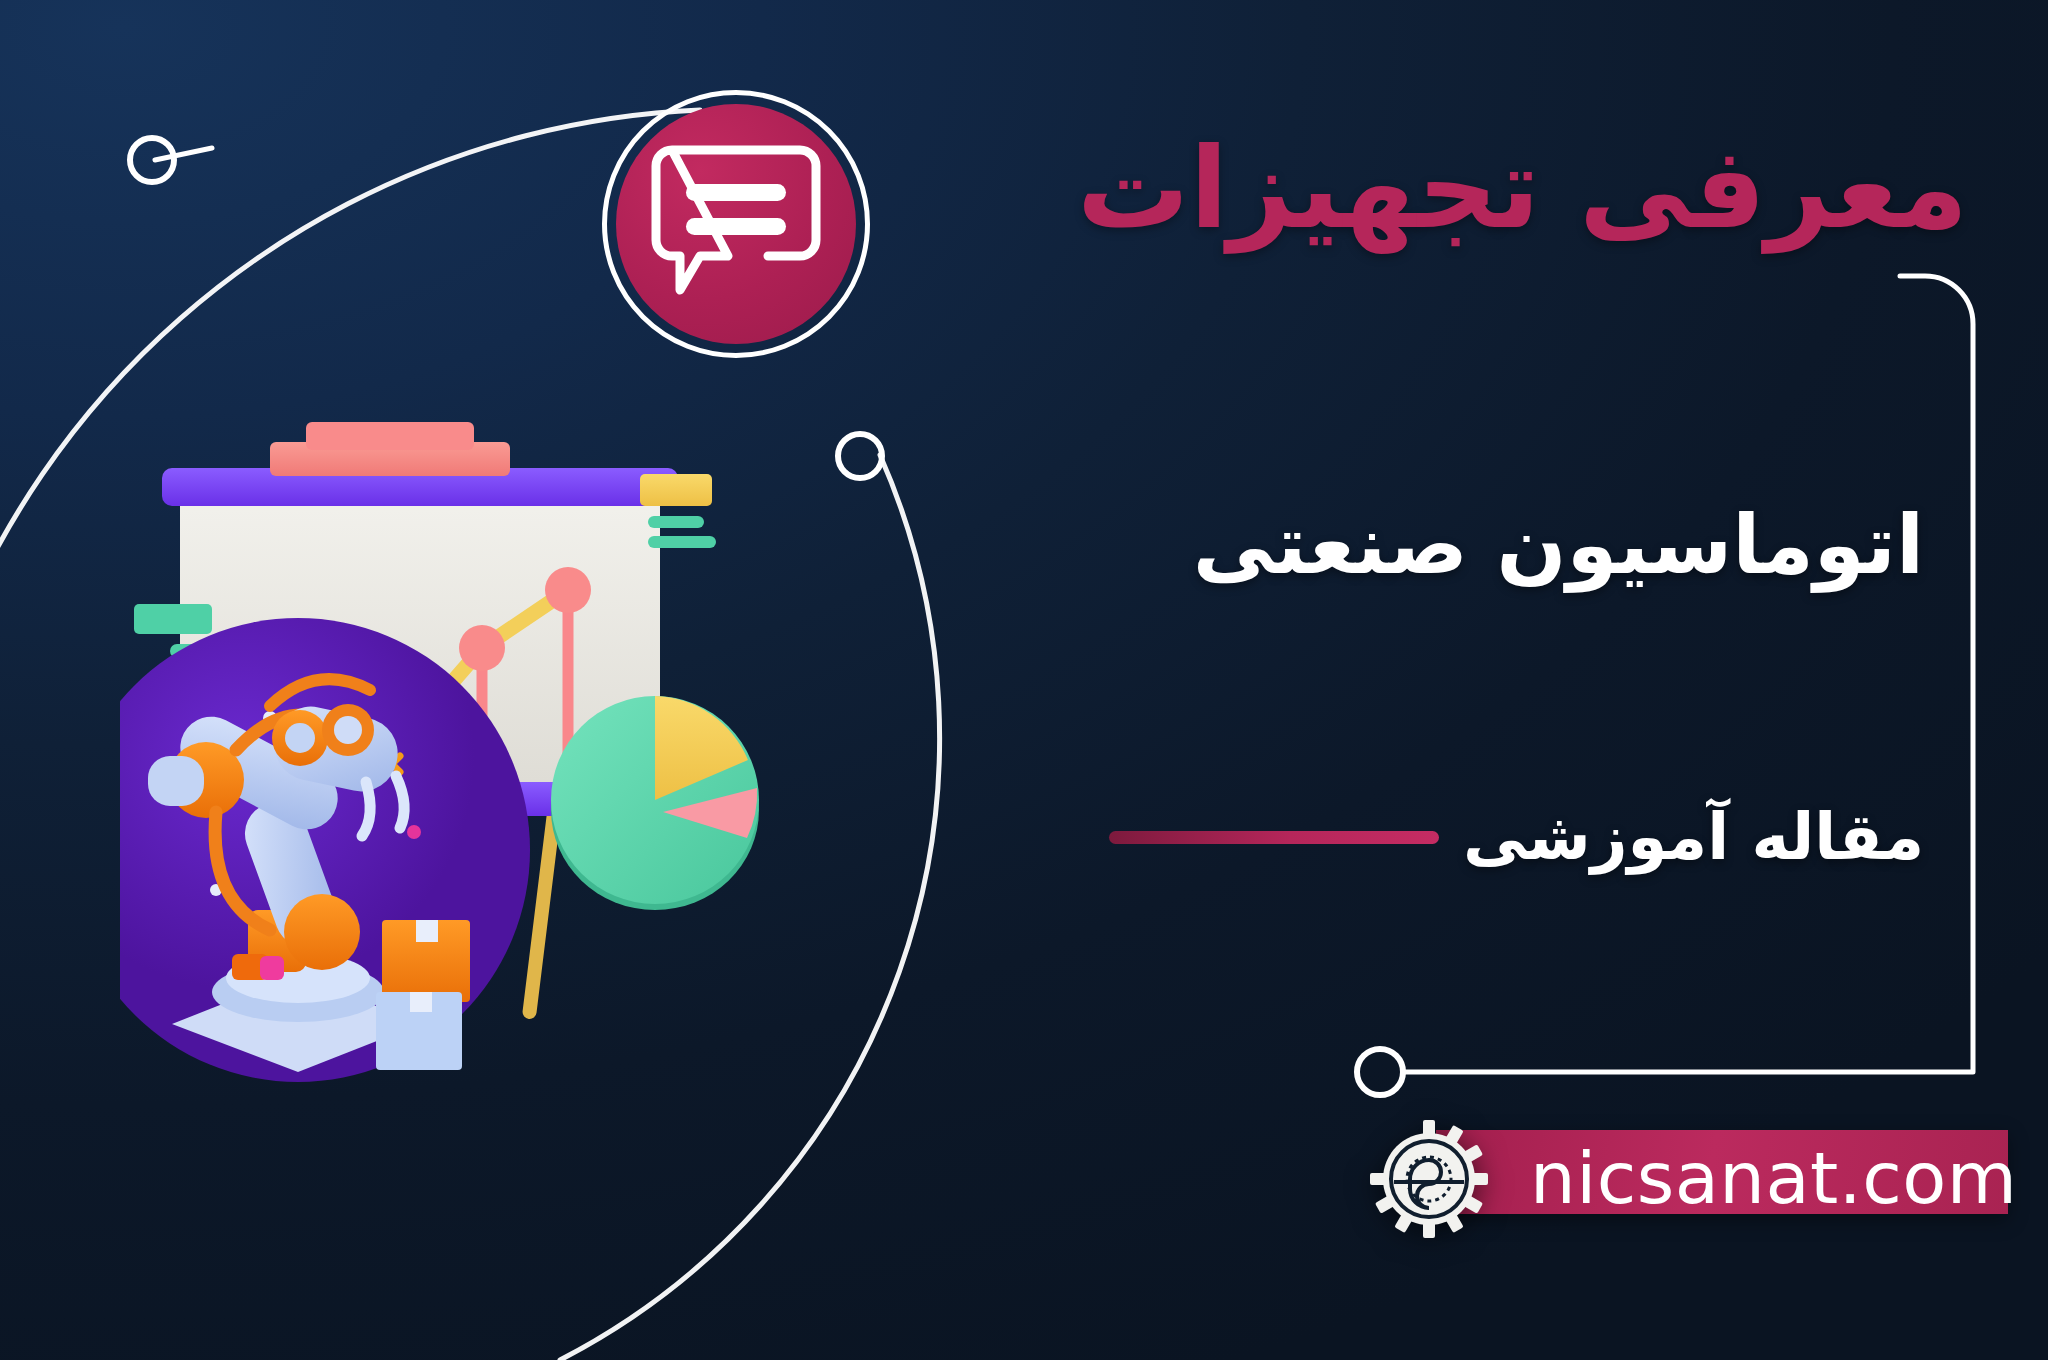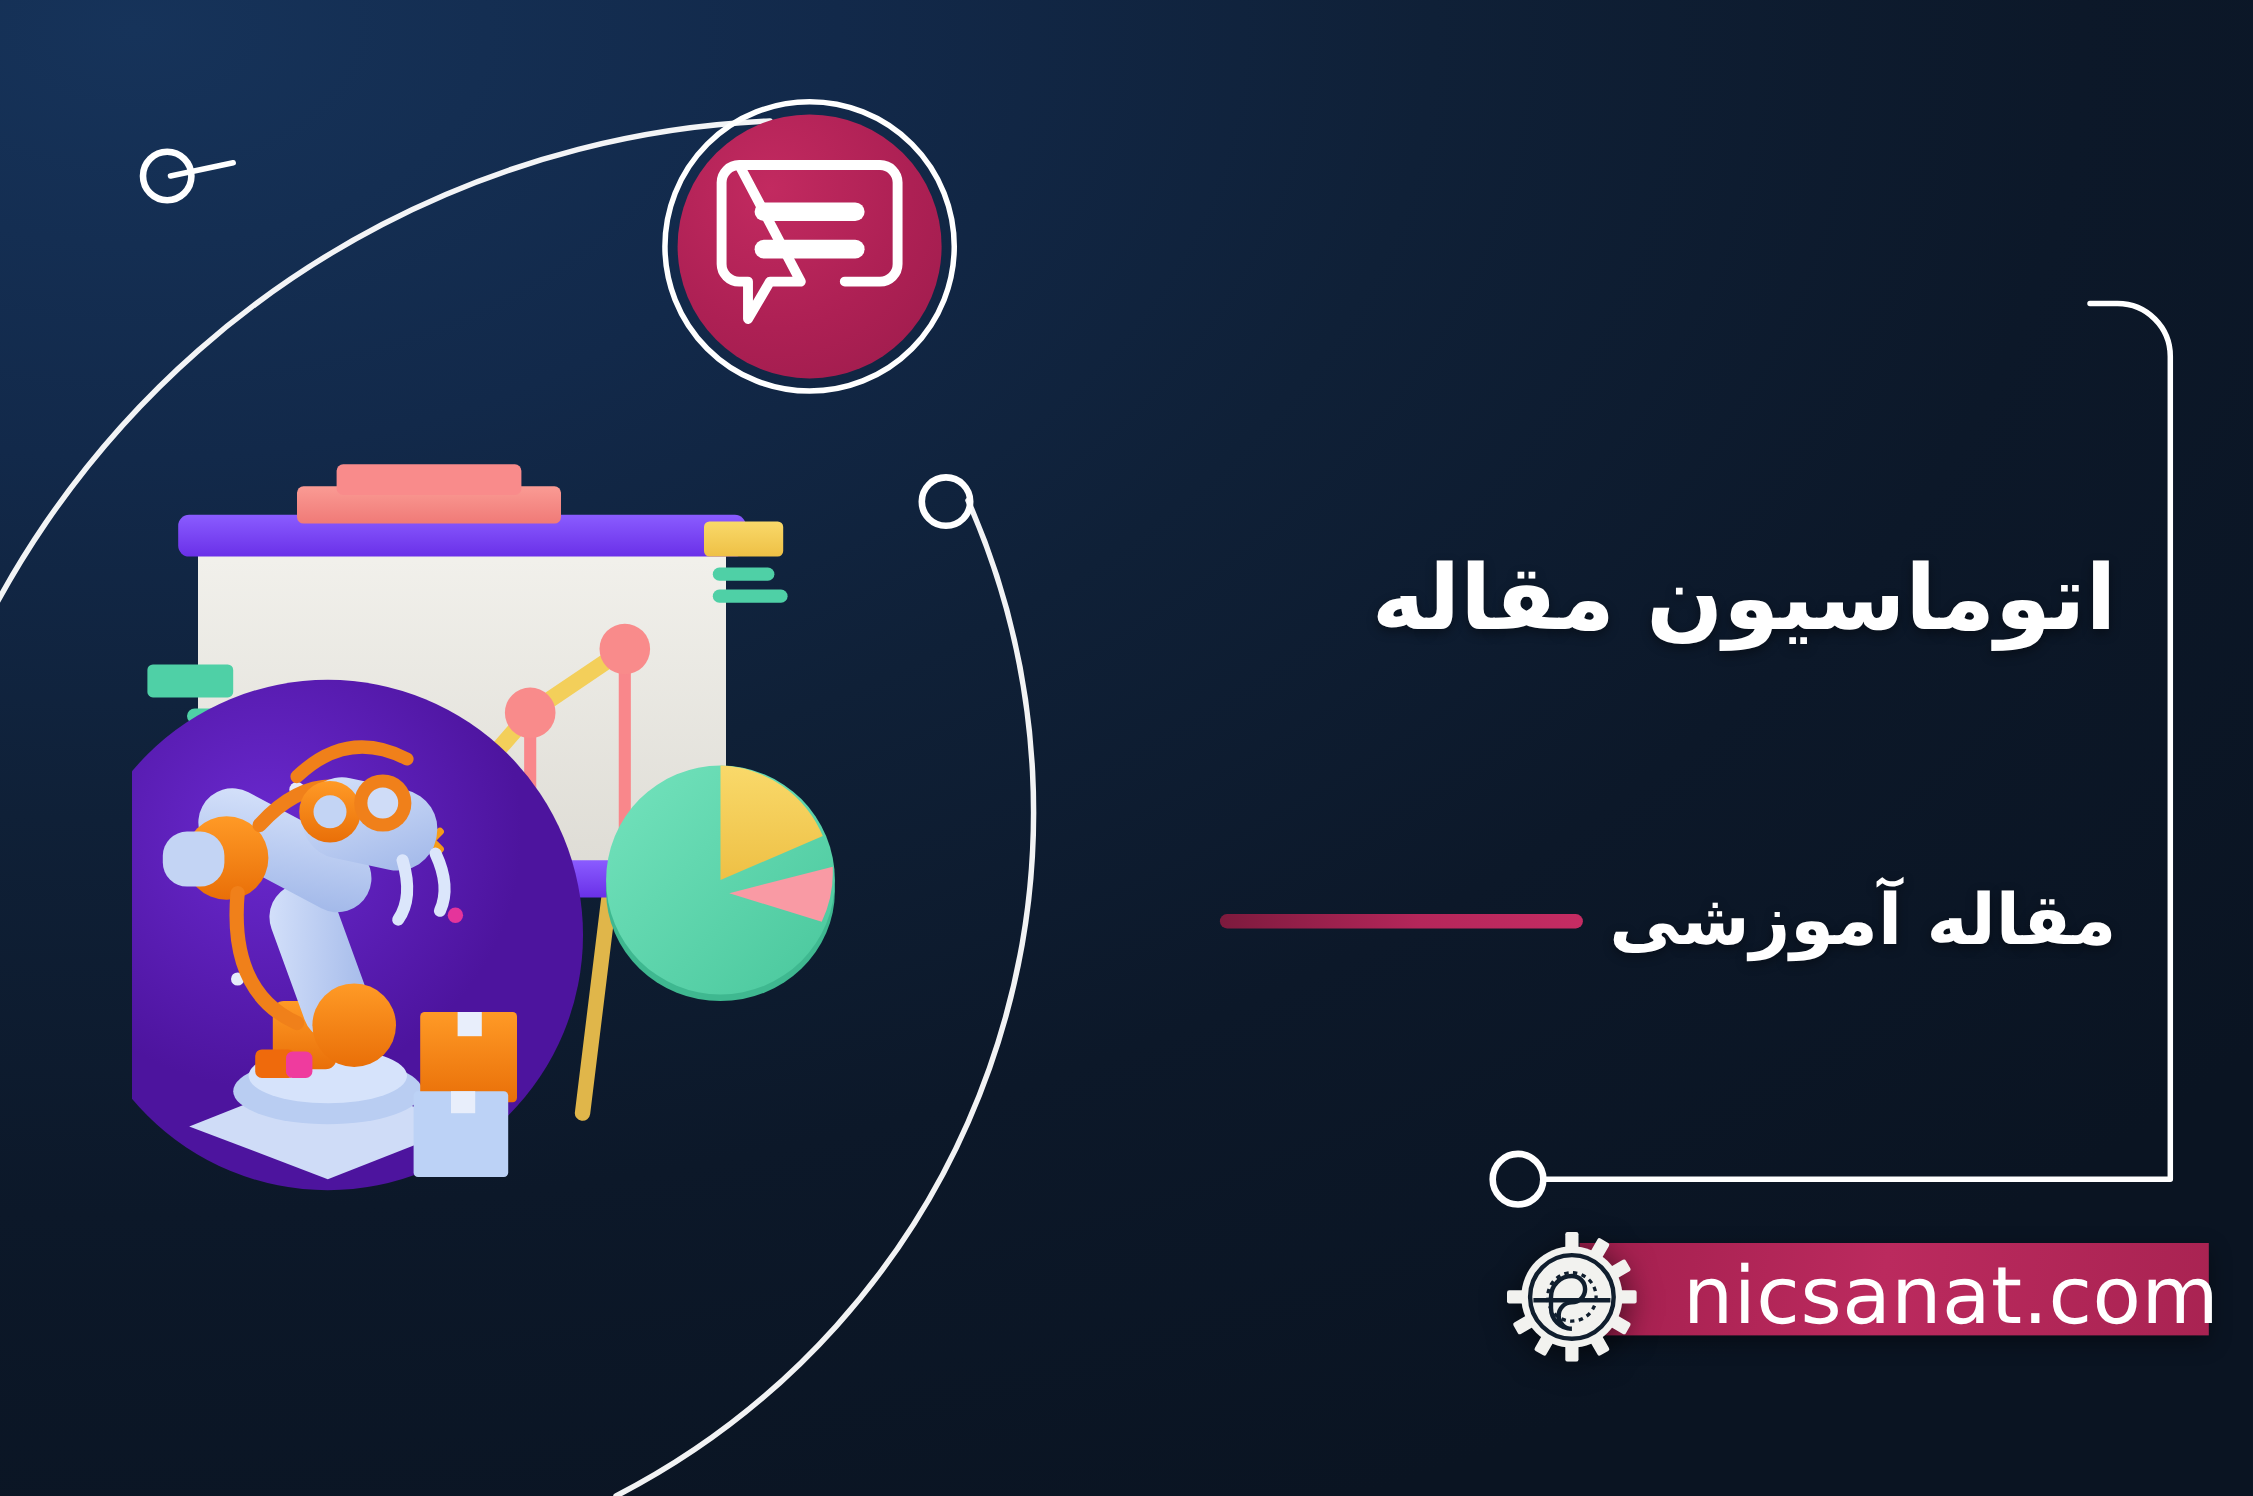--- a/index.html
+++ b/index.html
@@ -105,22 +105,23 @@
     <div class="bubble-disc"></div>
     <div class="bubble-ring"></div>
     <svg class="bubble-glyph" width="172" height="168" viewBox="0 0 172 168">
       <path d="M22 10 H150 a16 16 0 0 1 16 16 V100 a16 16 0 0 1 -16 16 H118
                M78 116 H50 L30 150 V116 H22 a16 16 0 0 1 -16 -16 V26 a16 16 0 0 1 16 -16 Z" fill="none" stroke="#ffffff" stroke-width="9" stroke-linecap="round" stroke-linejoin="round"></path>
       <rect x="36" y="44" width="100" height="17" rx="8.5" fill="#ffffff"></rect>
       <rect x="36" y="78" width="100" height="17" rx="8.5" fill="#ffffff"></rect>
     </svg>
   </div>
 
-
-  <div class="subject">اتوماسیون مقاله</div>
+  <div class="headline">معرفی تجهیزات</div>
+
+  <div class="subject">اتوماسیون صنعتی</div>
 
   <div class="kicker-row">
     <div class="kicker">مقاله آموزشی</div>
     <div class="kicker-rule"></div>
   </div>
 
   <div class="site-badge">
     <div class="site-plate"></div>
     <div class="site-url">nicsanat.com</div>
     <svg class="gear-logo" width="118" height="118" viewBox="0 0 118 118">

